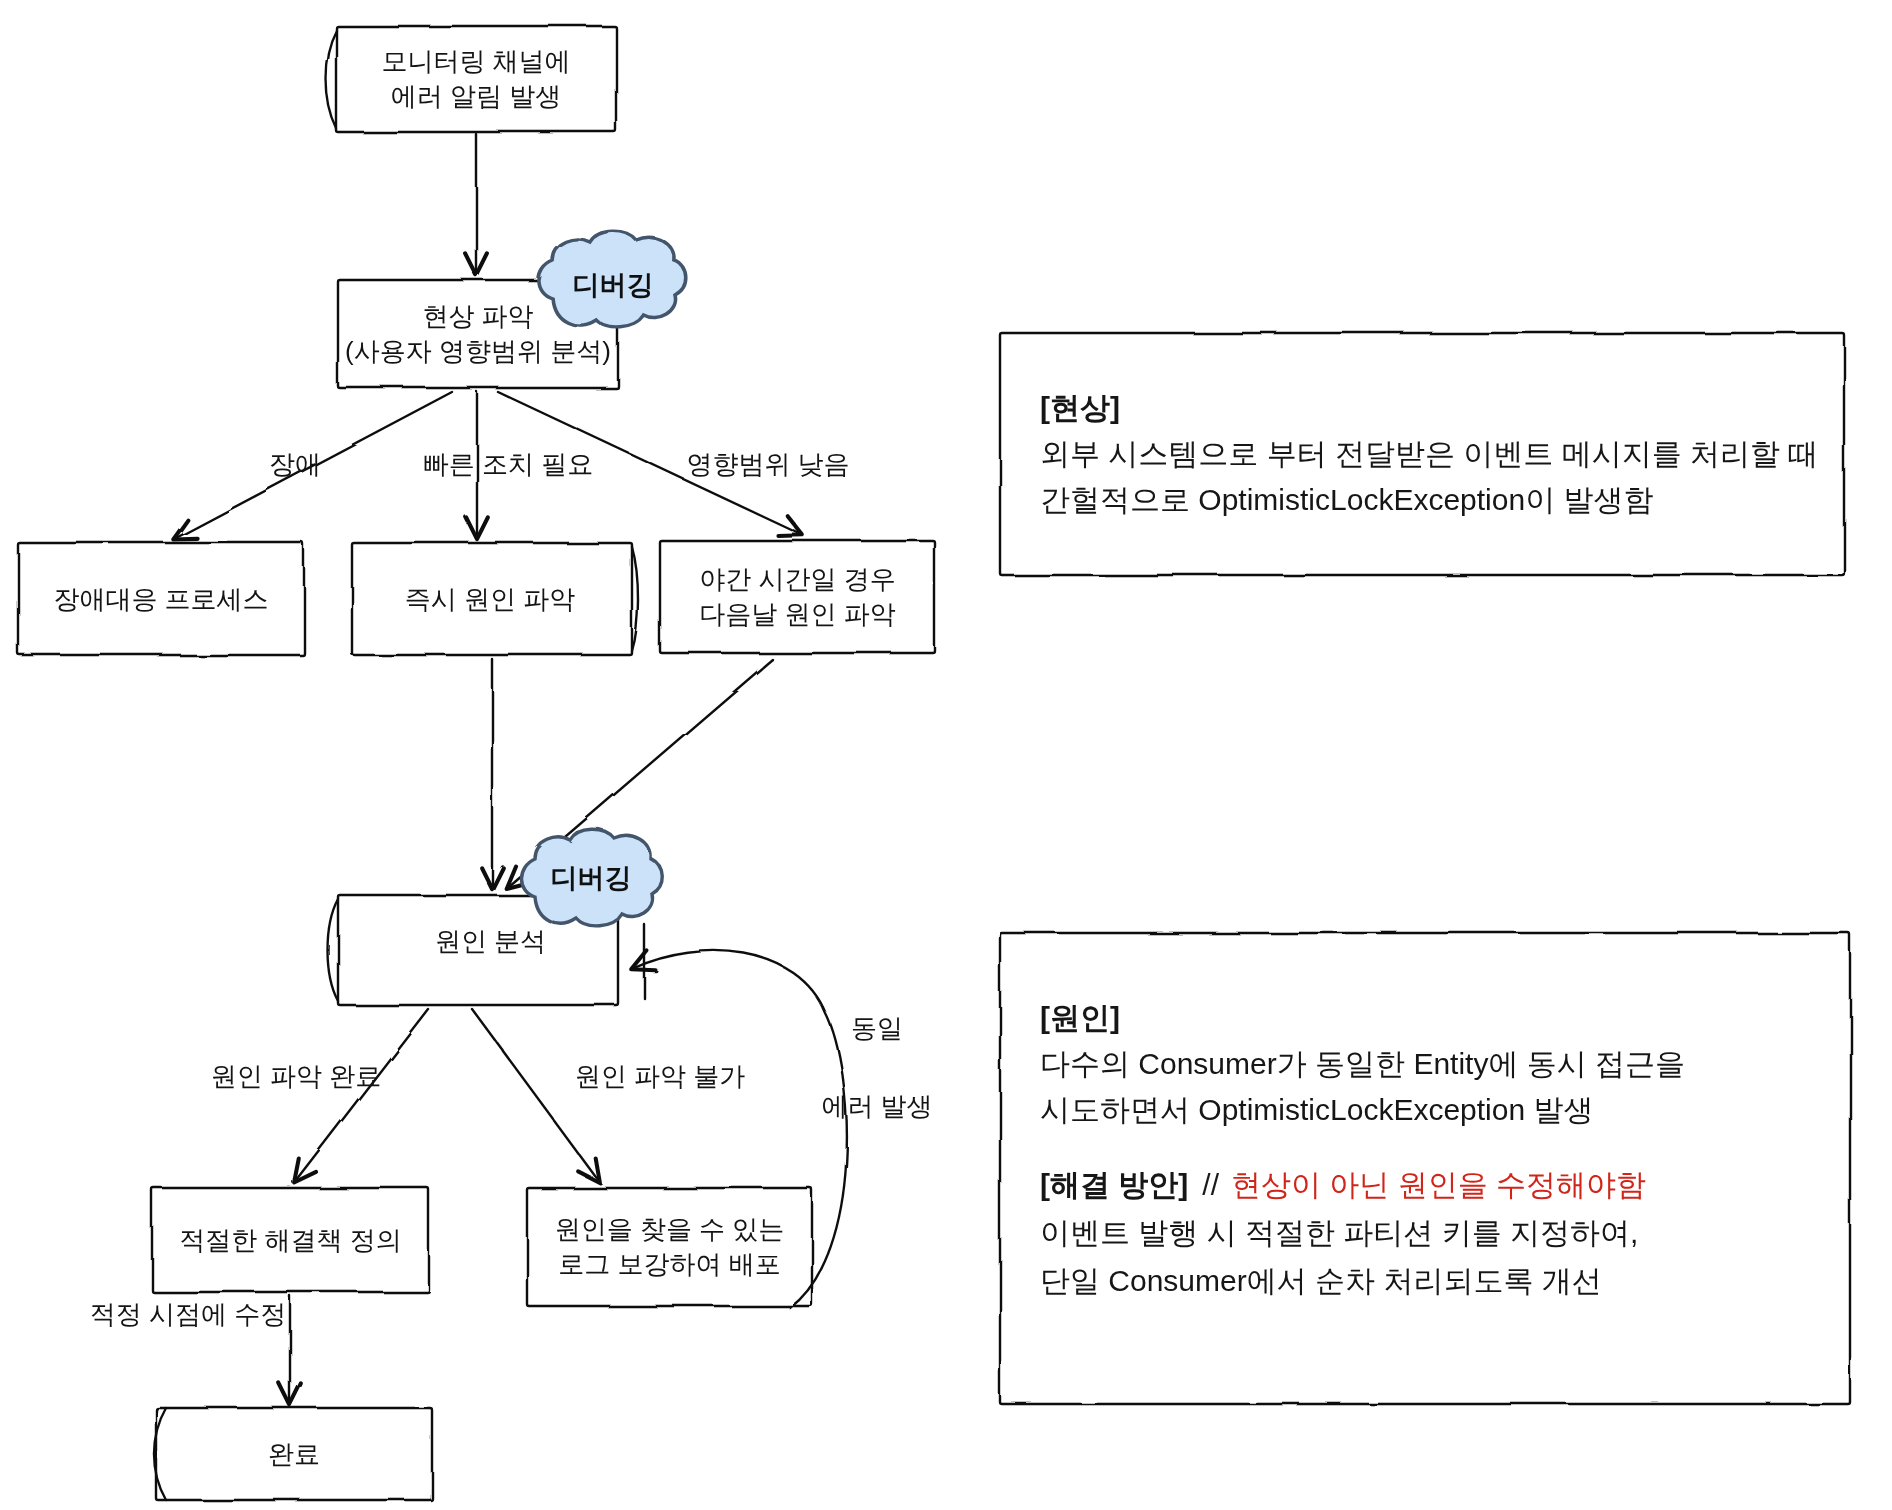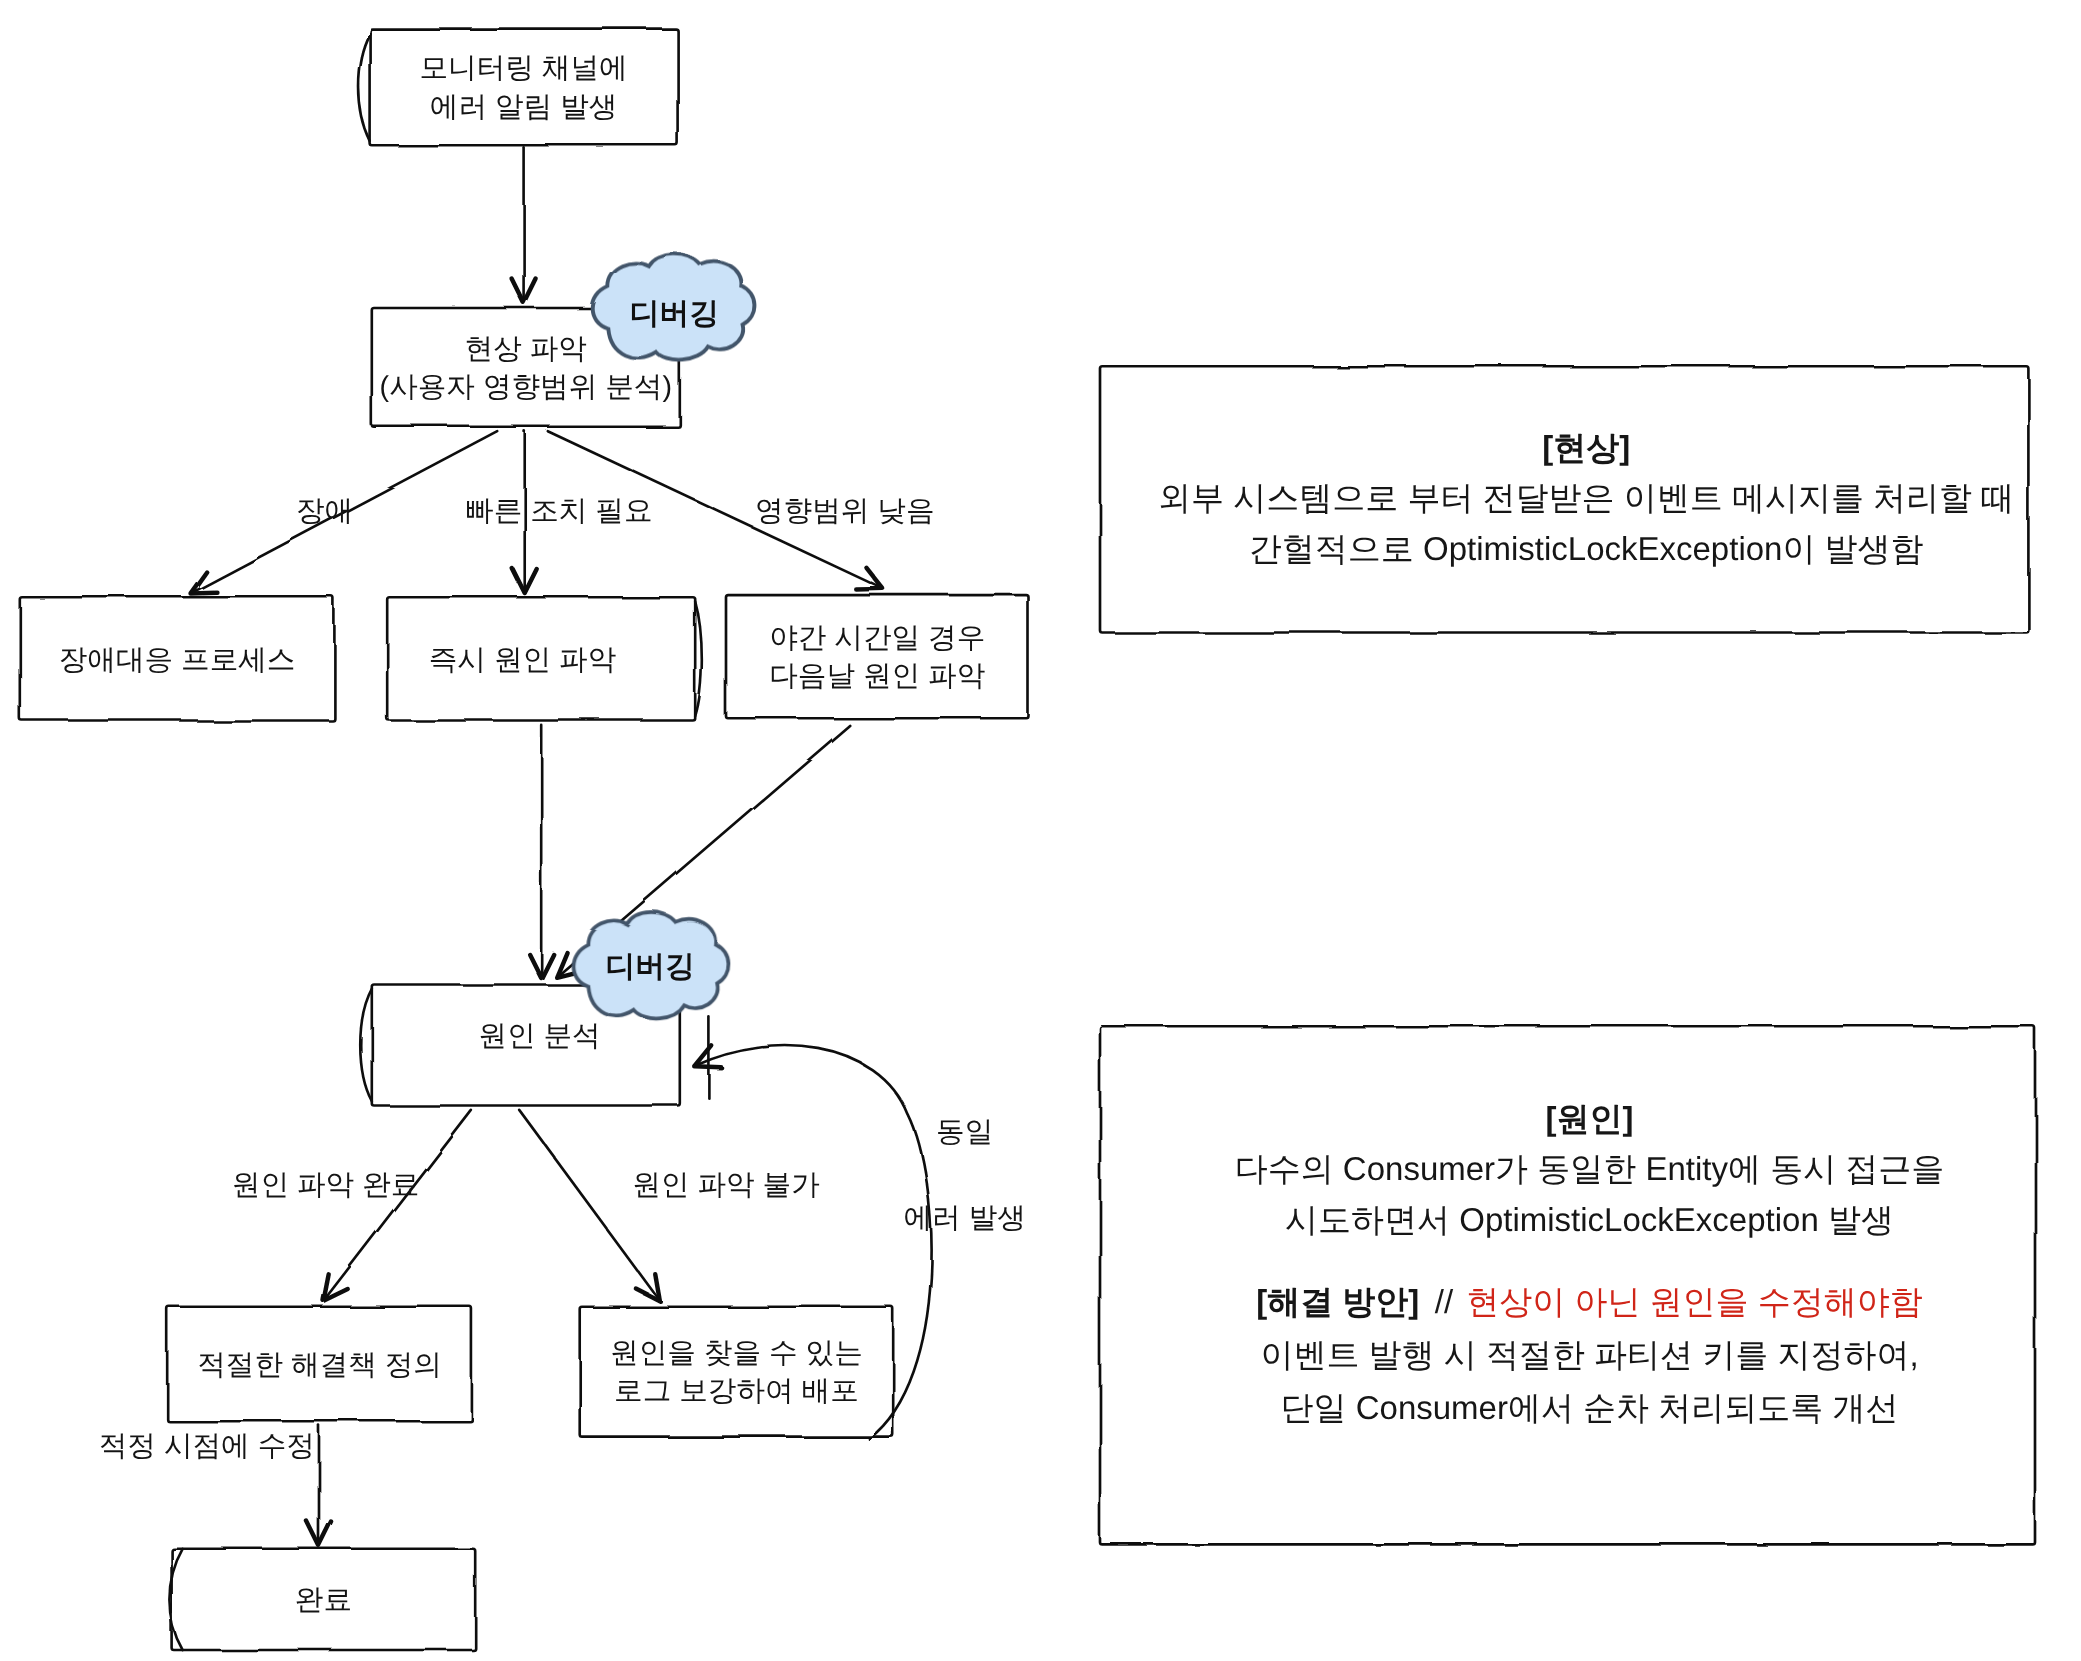--- a/index.html
+++ b/index.html
@@ -13,21 +13,21 @@
     text-align:center;font-size:26px;font-weight:400;line-height:35px;color:#141414;pointer-events:none;
   }
   .edgelabel{
     position:absolute;display:flex;align-items:center;justify-content:center;
     font-size:26px;font-weight:500;color:#141414;white-space:nowrap;pointer-events:none;
   }
   .cloudlabel{
     position:absolute;display:flex;align-items:center;justify-content:center;
     font-size:27px;font-weight:700;color:#101010;pointer-events:none;
   }
-  .note{position:absolute;box-sizing:border-box;font-size:30px;line-height:46px;color:#161616;text-align:center;}
+  .note{position:absolute;box-sizing:border-box;font-size:30px;line-height:46px;color:#161616;}
   .note .bold{font-weight:700;}
   .note .nline{white-space:nowrap;}
   .sol-block{margin-top:28px;line-height:48px;}
   .marker{margin:0 12px 0 14px;color:#1a1a1a;}
   .red{color:#d02518;}
 </style>
 </head>
 <body>
 
 <div class="stage">
@@ -86,21 +86,21 @@
     <span>모니터링 채널에</span>
     <span>에러 알림 발생</span>
   </div>
   <div class="nodelabel" style="left:338px;top:280px;width:280px;height:108px">
     <span>현상 파악</span>
     <span>(사용자 영향범위 분석)</span>
   </div>
   <div class="nodelabel" style="left:18px;top:543px;width:286px;height:112px">
     <span>장애대응 프로세스</span>
   </div>
-  <div class="nodelabel" style="left:335px;top:543px;width:280px;height:112px">
+  <div class="nodelabel" style="left:350px;top:543px;width:280px;height:112px">
     <span>즉시 원인 파악</span>
   </div>
   <div class="nodelabel" style="left:660px;top:541px;width:275px;height:112px">
     <span>야간 시간일 경우</span>
     <span>다음날 원인 파악</span>
   </div>
   <div class="nodelabel" style="left:338px;top:886px;width:305px;height:110px">
     <span>원인 분석</span>
   </div>
   <div class="nodelabel" style="left:152px;top:1188px;width:277px;height:104px">

